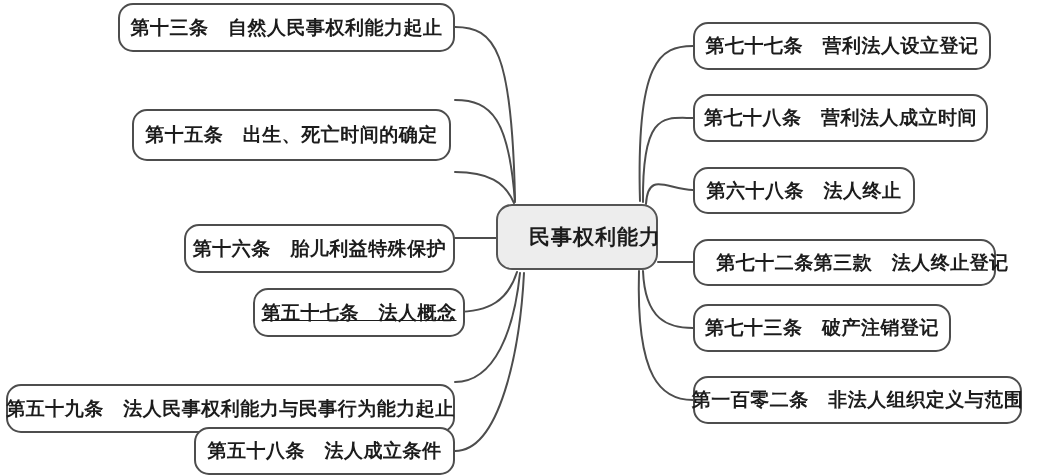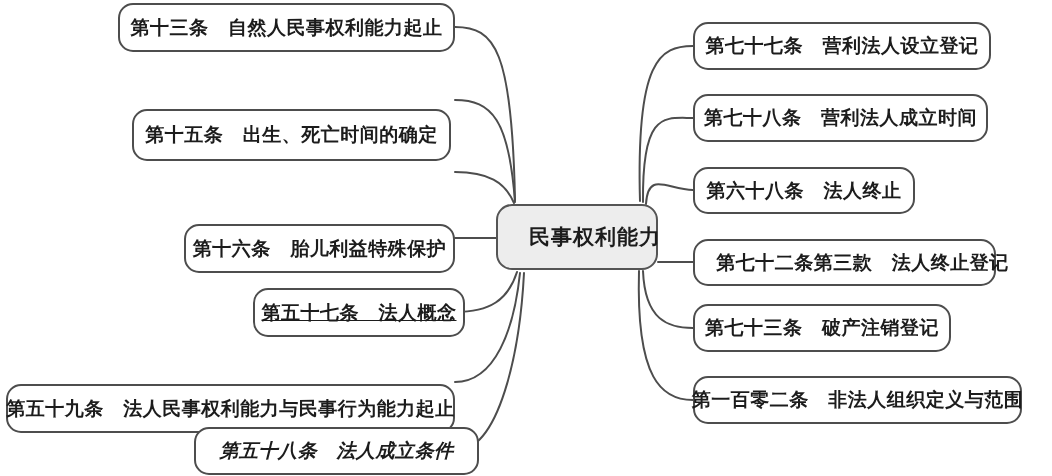--- a/index.html
+++ b/index.html
@@ -83,21 +83,21 @@
   </div>
   <div class="node" style="left:184px; top:213px; width:271px; height:49px;margin-top:11px;">
     <span class="node-label">第十六条　胎儿利益特殊保护</span>
   </div>
   <div class="node" style="left:253px; top:288px; width:212px; height:49px;text-decoration:underline;">
     <span class="node-label">第五十七条　法人概念</span>
   </div>
   <div class="node" style="left:6px; top:358px; width:449px; height:49px;margin-top:26px;">
     <span class="node-label">第五十九条　法人民事权利能力与民事行为能力起止</span>
   </div>
-  <div class="node" style="left:194px; top:427px; width:285px; height:48px;font-style:italic;">
+  <div class="node" style="left:194px; top:427px; width:261px; height:48px;">
     <span class="node-label">第五十八条　法人成立条件</span>
   </div>
 
   <div class="node central" style="left:496px; top:204px; width:162px; height:66px;padding-left:36px;">
     <span class="node-label">民事权利能力</span>
   </div>
 
   <div class="node" style="left:693px; top:22px; width:298px; height:48px;">
     <span class="node-label">第七十七条　营利法人设立登记</span>
   </div>

